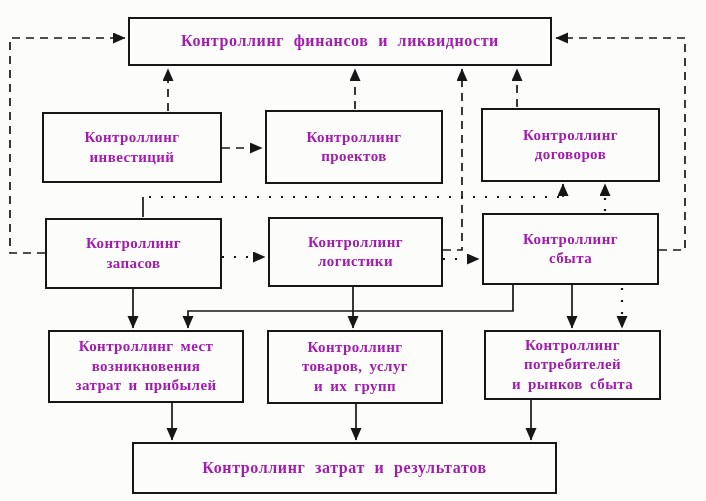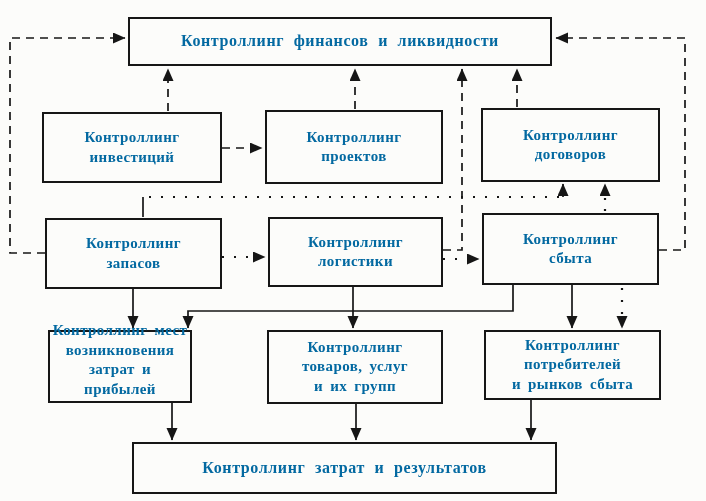--- a/index.html
+++ b/index.html
@@ -14,21 +14,21 @@
     overflow:hidden;
   }
   svg.wires{position:absolute;left:0;top:0;width:706px;height:501px;}
   .node{
     position:absolute;
     box-sizing:border-box;
     border:2px solid #161616;
     background:#fcfcfa;
     display:flex;align-items:center;justify-content:center;
     text-align:center;
-    color:#0369a1;
+    color:#a21caf;
     font-weight:bold;
     font-size:15px;
     line-height:1.3;
     letter-spacing:0.4px;
     word-spacing:3px;
     padding:2px;
   }
   .node span{white-space:pre-line;display:block;}
   .node.big{font-size:16px;letter-spacing:0.6px;word-spacing:5px;}
 </style>
@@ -99,21 +99,21 @@
   <div class="node" style="left:268px;top:217px;width:175px;height:70px;">
     <span>Контроллинг
 логистики</span>
   </div>
 
   <div class="node" style="left:482px;top:213px;width:177px;height:72px;">
     <span>Контроллинг
 сбыта</span>
   </div>
 
-  <div class="node" style="left:48px;top:330px;width:144px;height:73px;align-items:flex-end;">
+  <div class="node" style="left:48px;top:330px;width:196px;height:73px;">
     <span>Контроллинг мест
 возникновения
 затрат и прибылей</span>
   </div>
 
   <div class="node" style="left:267px;top:330px;width:176px;height:74px;">
     <span>Контроллинг
 товаров, услуг
 и их групп</span>
   </div>

